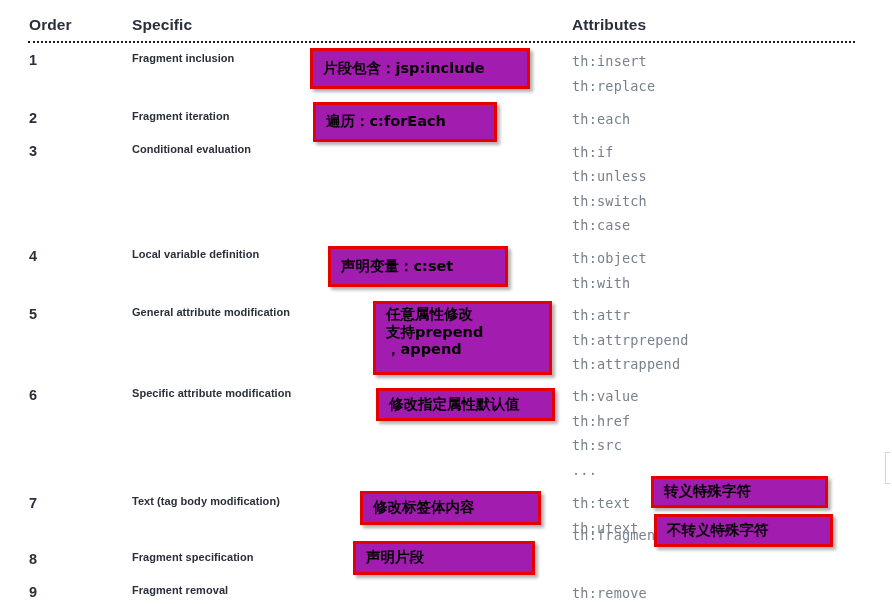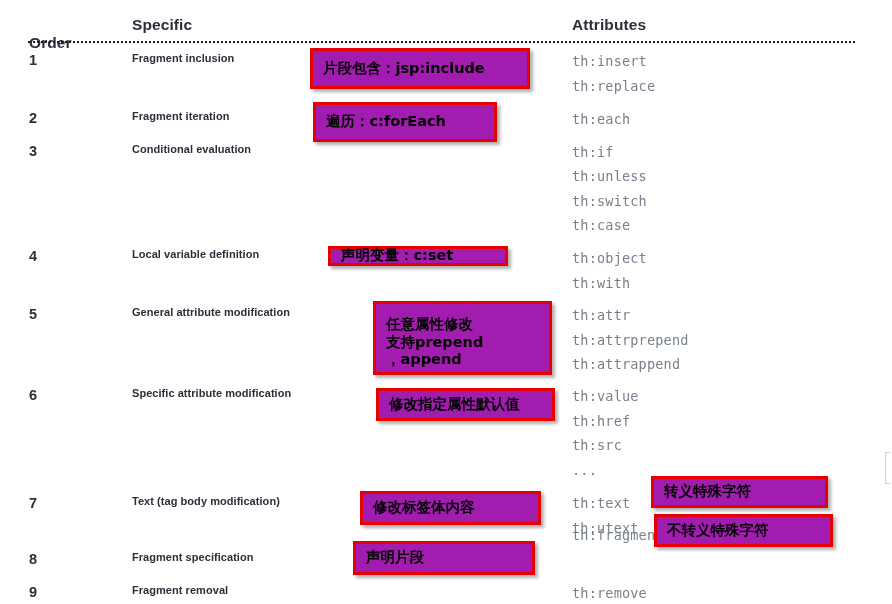--- a/index.html
+++ b/index.html
@@ -32,21 +32,21 @@
 
   .hdr {
     position: absolute;
     top: 16px;
     font-size: 15.5px;
     font-weight: bold;
     color: #2a2f3a;
     letter-spacing: 0.1px;
     white-space: nowrap;
   }
-  .hdr-order    { left: 29px; margin-top: 18px; }
+  .hdr-order    { left: 29px; }
   .hdr-feature  { left: 132px; }
   .hdr-attrs    { left: 572px; }
 
   .rule {
     position: absolute;
     left: 28px;
     top: 41px;
     width: 827px;
     height: 0;
     border-top: 2px dotted #1c1c1c;
@@ -97,21 +97,21 @@
     color: #000000;
     font-family: "DejaVu Sans", sans-serif;
     font-weight: bold;
     font-size: 14.5px;
     line-height: 1.22;
     padding: 0 10px;
     white-space: pre;
   }
   .note.multiline {
     align-items: flex-start;
-    padding-top: 12px;
+    padding-top: 2px;
     white-space: pre-line;
   }
 
   
   .scroll-mark {
     position: absolute;
     right: 2px;
     top: 452px;
     width: 4px;
     height: 30px;
@@ -180,21 +180,21 @@
     <div class="cell c-feature" style="top:584px">Fragment removal</div>
     <div class="cell c-attr" style="top:585px">th:remove</div>
 
   </div>
 
   <div class="note" style="left:310px; top:48px;  width:220px; height:41px;">片段包含：jsp:include</div>
 
   <div class="note" style="left:313px; top:102px; width:184px; height:40px;">遍历：c:forEach</div>
 
 
-  <div class="note" style="left:328px; top:246px; width:180px; height:20px;">声明变量：c:set</div>
+  <div class="note" style="left:328px; top:246px; width:180px; height:41px;">声明变量：c:set</div>
 
   <div class="note multiline" style="left:373px; top:301px; width:179px; height:74px;">任意属性修改
 支持prepend
 ，append</div>
 
   <div class="note" style="left:376px; top:388px; width:179px; height:33px;">修改指定属性默认值</div>
 
   <div class="note" style="left:360px; top:491px; width:181px; height:34px;">修改标签体内容</div>
 
   <div class="note" style="left:651px; top:476px; width:177px; height:32px;">转义特殊字符</div>

